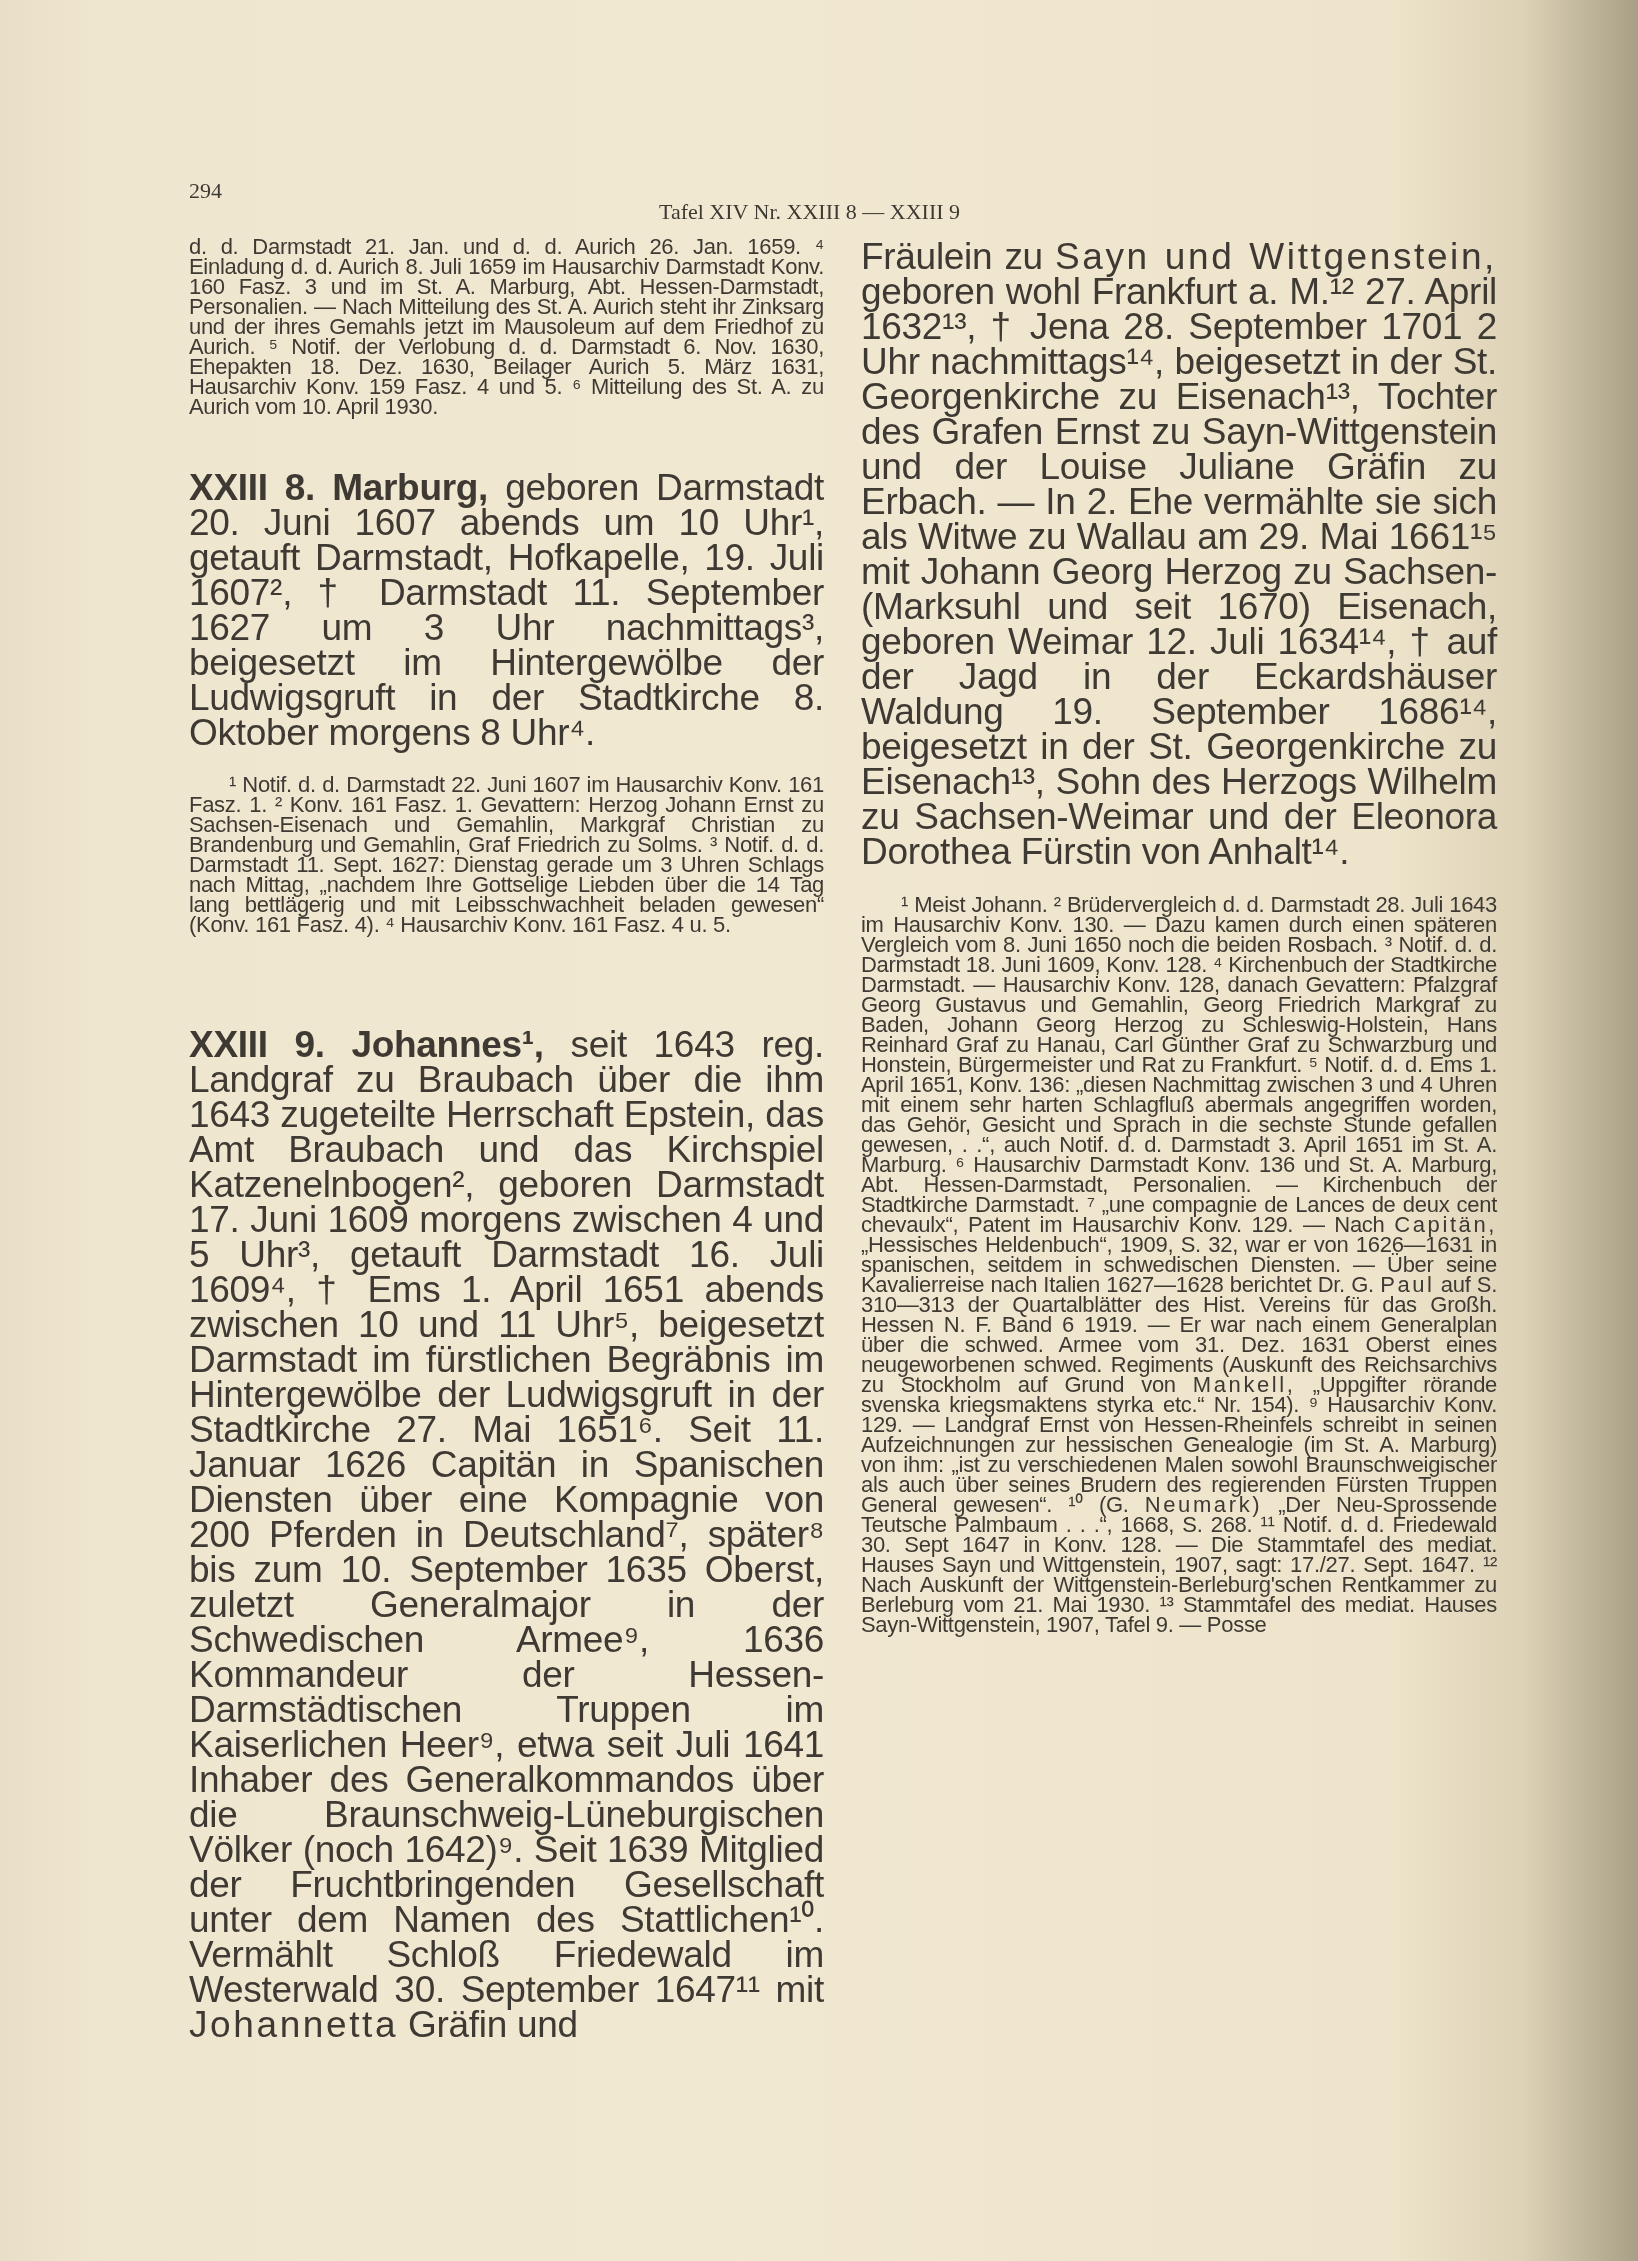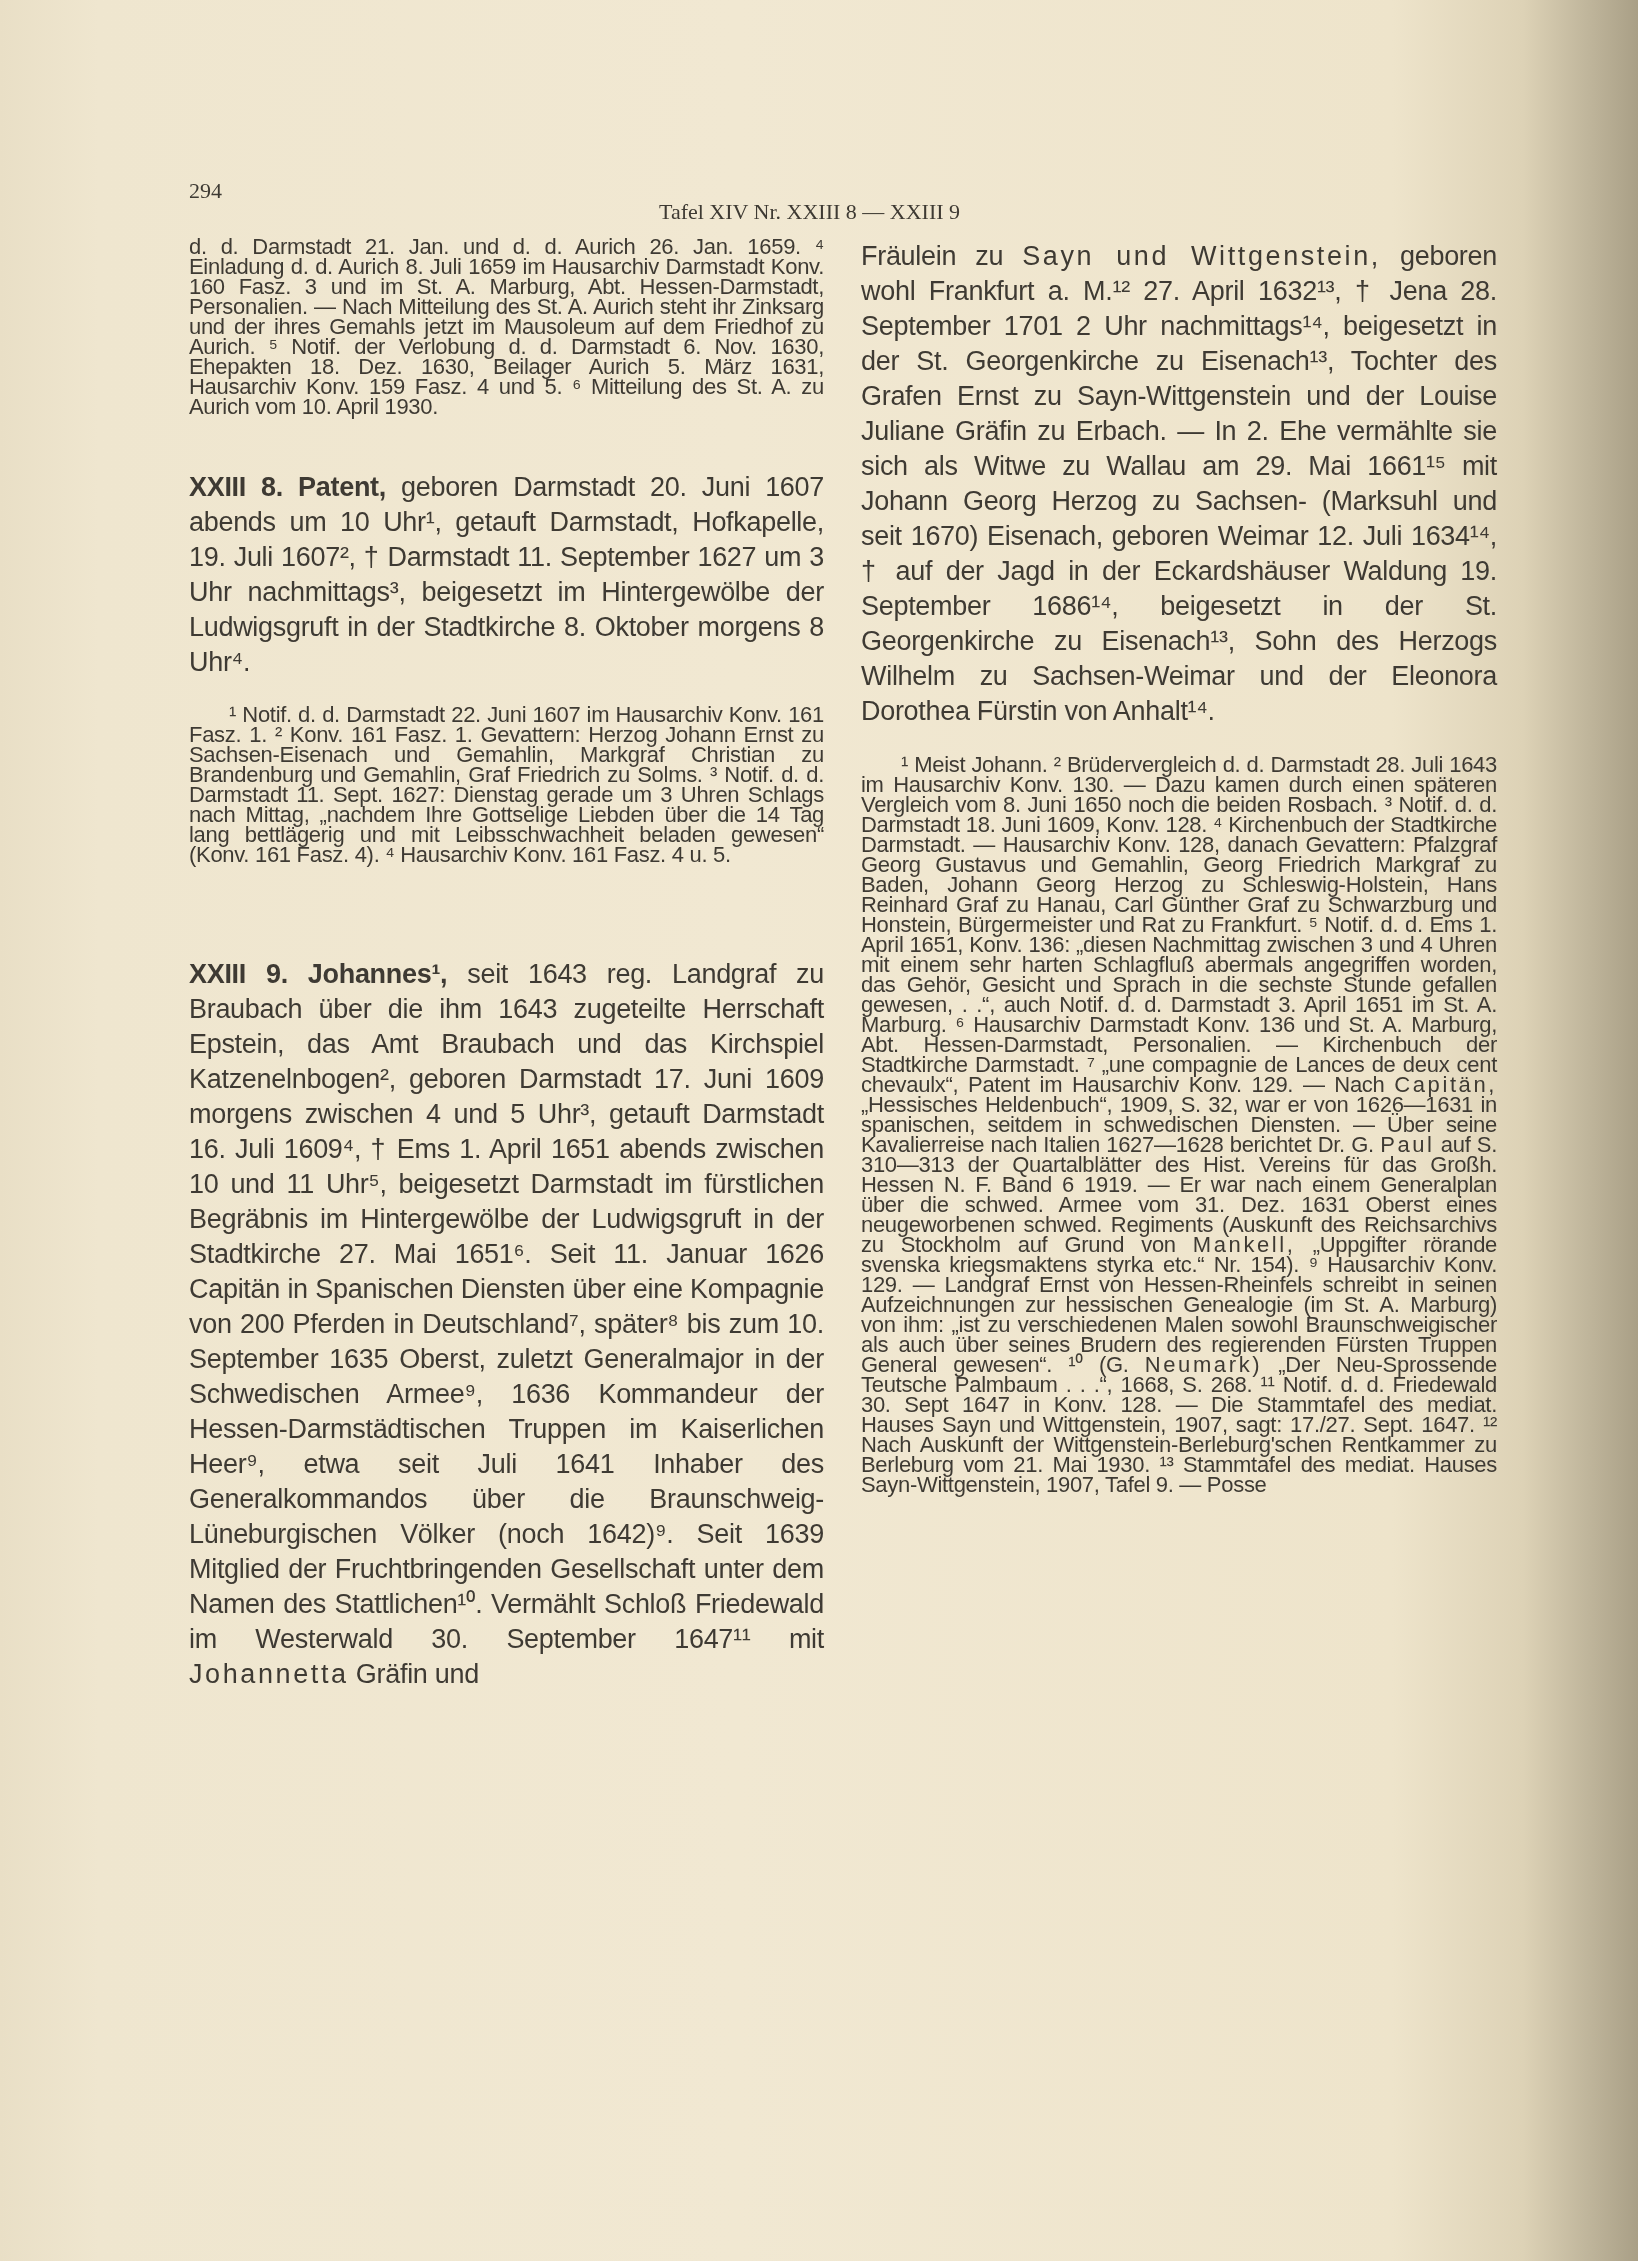--- a/index.html
+++ b/index.html
@@ -9,21 +9,21 @@
     color: #3e3a33;
     font-family: "Liberation Serif", "DejaVu Serif", serif;
   }
   .header { position: absolute; top: 178px; left: 189px; width: 864px; height: 26px; font-size: 22px; }
   .page-number { position: absolute; left: 0; top: 0; }
   .running-head { position: absolute; left: 470px; top: 0; white-space: nowrap; margin-top: 21px; }
   .col { position: absolute; top: 237px; }
   .col-left { left: 189px; width: 635px; }
   .col-right { left: 861px; width: 636px; top: 239px; }
   .p { text-align: justify; text-align-last: left; margin: 0; hyphens: manual; }
-  .main { font-size: 27px; line-height: 35px; font-family: "Liberation Sans Narrow", "Liberation Sans", sans-serif; letter-spacing: -0.3px; transform-origin: 0 0; }
+  .main { font-size: 37px; line-height: 35px; font-family: "Liberation Sans Narrow", "Liberation Sans", sans-serif; letter-spacing: -0.3px; transform-origin: 0 0; }
   .note { font-size: 22px; line-height: 20px; font-family: "Liberation Sans Narrow", "Liberation Sans", sans-serif; letter-spacing: -0.3px; }
   .indent { text-indent: 40px; }
   b { font-weight: bold; }
   .spaced { letter-spacing: 2.6px; }
   .gap-after-notes { height: 53px; }
   .gap-small { height: 25px; }
   .gap-large { height: 92px; }
   .gap-r { height: 26px; }
 </style>
 </head>
@@ -34,21 +34,21 @@
   <span class="running-head">Tafel XIV Nr. XXIII 8 — XXIII 9</span>
 </div>
 
 <div class="col col-left">
   <p class="p note">d. d. Darmstadt 21. Jan. und d. d. Aurich 26. Jan. 1659. ⁴ Einladung d. d. Aurich 8. Juli 1659 im Hausarchiv Darmstadt Konv. 160 Fasz. 3 und im St. A. Marburg, Abt. Hessen-Darmstadt, Personalien. — Nach Mitteilung des St. A. Aurich steht ihr Zinksarg und der ihres Gemahls jetzt im Mausoleum auf dem Friedhof zu Aurich. ⁵ Notif. der Verlobung d. d. Darmstadt 6. Nov. 1630, Ehepakten 18. Dez. 1630, Beilager Aurich 5. März 1631, Hausarchiv Konv. 159 Fasz. 4 und 5. ⁶ Mitteilung des St. A. zu Aurich vom 10. April 1930.</p>
 
   <div class="gap-after-notes"></div>
 
   <p class="p main">
     <b>XXIII 8.</b>
-    <b>Patent,</b>
+    <b>Marburg,</b>
     <span>geboren Darmstadt 20. Juni 1607 abends um 10 Uhr¹, getauft Darmstadt, Hofkapelle, 19. Juli 1607², † Darmstadt 11. September 1627 um 3 Uhr nachmittags³, beigesetzt im Hintergewölbe der Ludwigsgruft in der Stadtkirche 8. Oktober morgens 8 Uhr⁴.</span>
   </p>
 
   <div class="gap-small"></div>
 
   <p class="p note indent">¹ Notif. d. d. Darmstadt 22. Juni 1607 im Hausarchiv Konv. 161 Fasz. 1.   ² Konv. 161 Fasz. 1. Gevattern: Herzog Johann Ernst zu Sachsen-Eisenach und Gemahlin, Markgraf Christian zu Brandenburg und Gemahlin, Graf Friedrich zu Solms.   ³ Notif. d. d. Darmstadt 11. Sept. 1627: Dienstag gerade um 3 Uhren Schlags nach Mittag, „nachdem Ihre Gottselige Liebden über die 14 Tag lang bettlägerig und mit Leibsschwachheit beladen gewesen“ (Konv. 161 Fasz. 4).   ⁴ Hausarchiv Konv. 161 Fasz. 4 u. 5.</p>
 
   <div class="gap-large"></div>
 
   <p class="p main">

